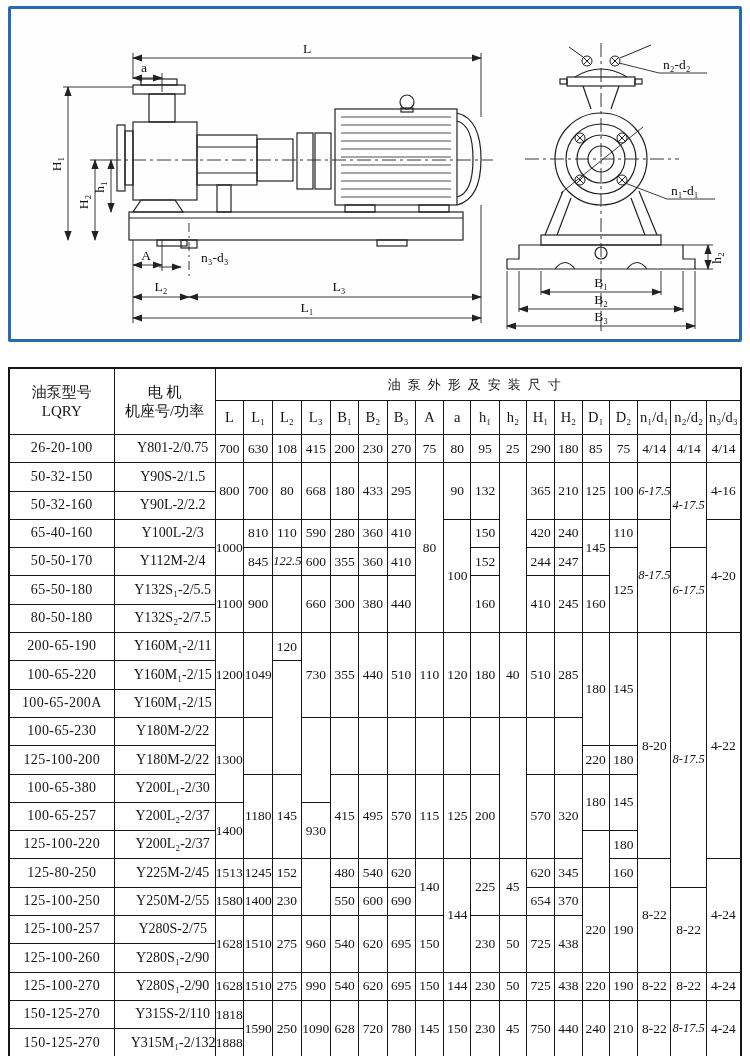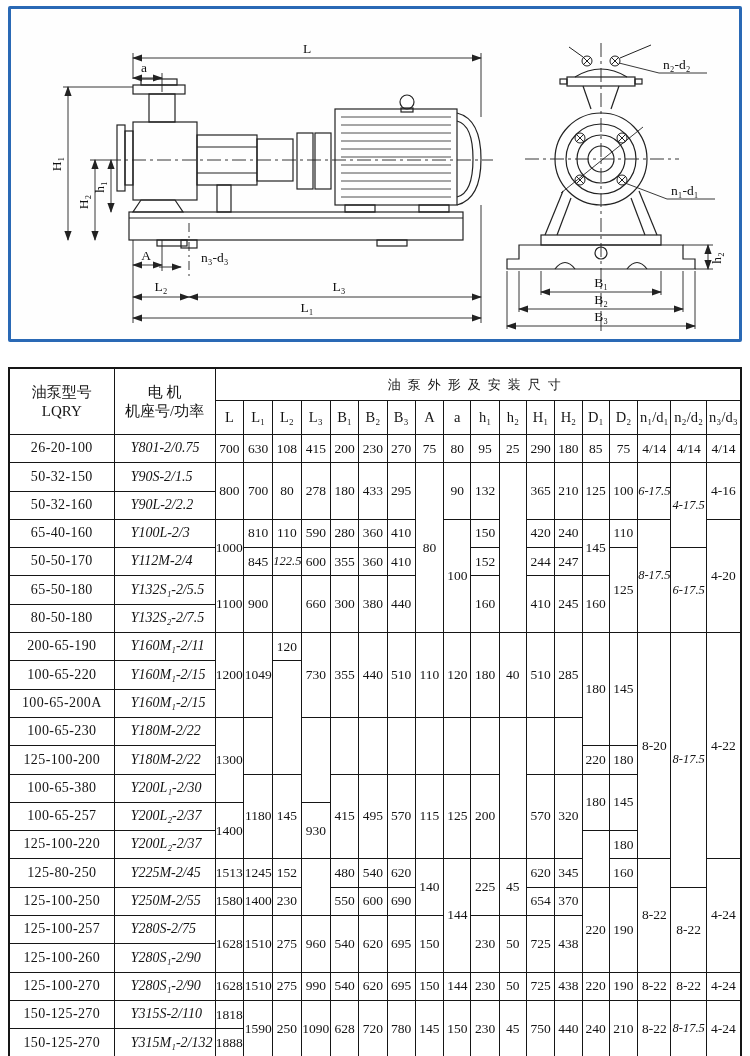--- a/index.html
+++ b/index.html
@@ -10,21 +10,21 @@
   svg text{font-family:"Liberation Serif","DejaVu Serif",serif;font-size:13px;fill:#111;}
   svg .lbl{font-size:13.5px;}
   table{border-collapse:collapse;table-layout:fixed;width:734px;margin-top:25px;border:2px solid #161616;}
   th,td{border:1px solid #161616;text-align:center;padding:0;overflow:hidden;}
   thead th{font-weight:normal;}
   .th-model,.th-motor{font-size:15px;line-height:1.25;}
   .th-group{font-size:13px;height:31px;letter-spacing:7px;}
   .th-dim{font-size:14.5px;height:33px;}
   tbody td{height:27.3px;font-size:14px;line-height:1.05;}
   td.model{font-size:14px;letter-spacing:0.4px;}
-  td.motor{text-align:left;padding-left:16px;font-size:14px;font-style:italic;}
+  td.motor{text-align:center;padding-left:16px;font-size:14px;}
   td.num{font-size:13.5px;word-break:normal;}
   td.sm{font-size:12.5px;font-style:italic;}
 </style>
 </head>
 <body>
 
 <div class="page">
 
   <div class="drawing-frame">
     <svg width="728" height="330" viewBox="0 0 728 330">
@@ -287,21 +287,21 @@
           <td class="num">4/14</td>
           <td class="num">4/14</td>
           <td class="num">4/14</td>
         </tr>
         <tr>
           <td class="model">50-32-150</td>
           <td class="motor">Y90S-2/1.5</td>
           <td class="num" rowspan="2">800</td>
           <td class="num" rowspan="2">700</td>
           <td class="num" rowspan="2">80</td>
-          <td class="num" rowspan="2">278</td>
+          <td class="num" rowspan="2">668</td>
           <td class="num" rowspan="2">180</td>
           <td class="num" rowspan="2">433</td>
           <td class="num" rowspan="2">295</td>
           <td class="num" rowspan="6">80</td>
           <td class="num" rowspan="2">90</td>
           <td class="num" rowspan="2">132</td>
           <td class="num" rowspan="6"></td>
           <td class="num" rowspan="2">365</td>
           <td class="num" rowspan="2">210</td>
           <td class="num" rowspan="2">125</td>

